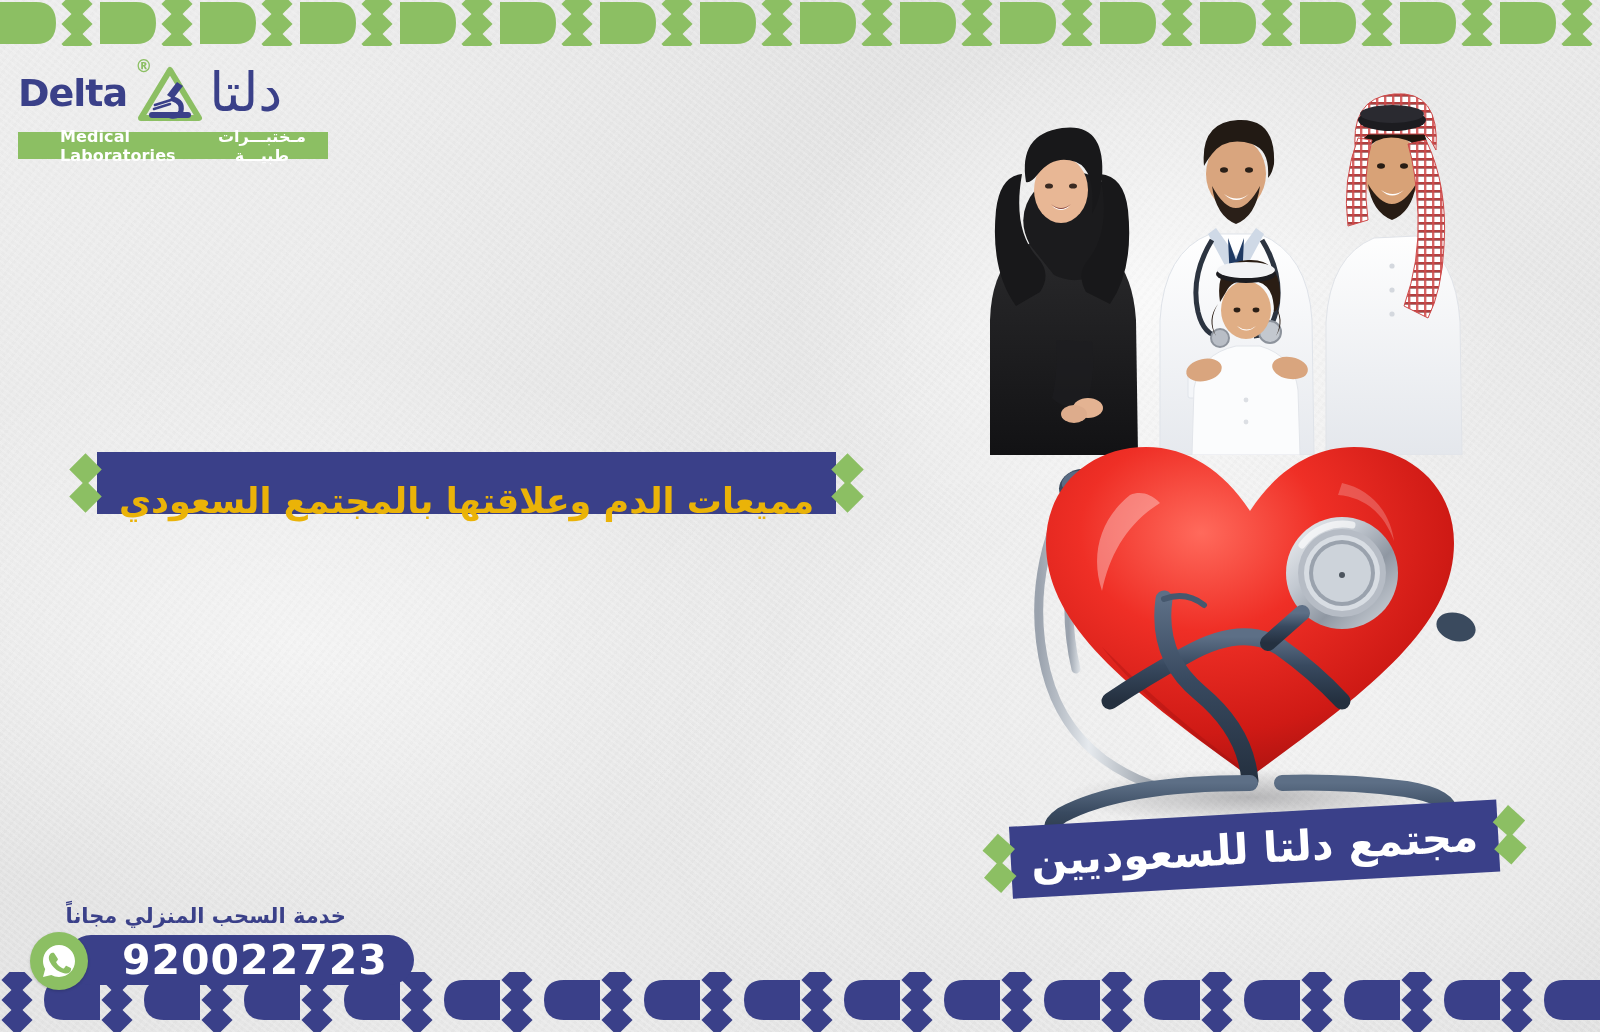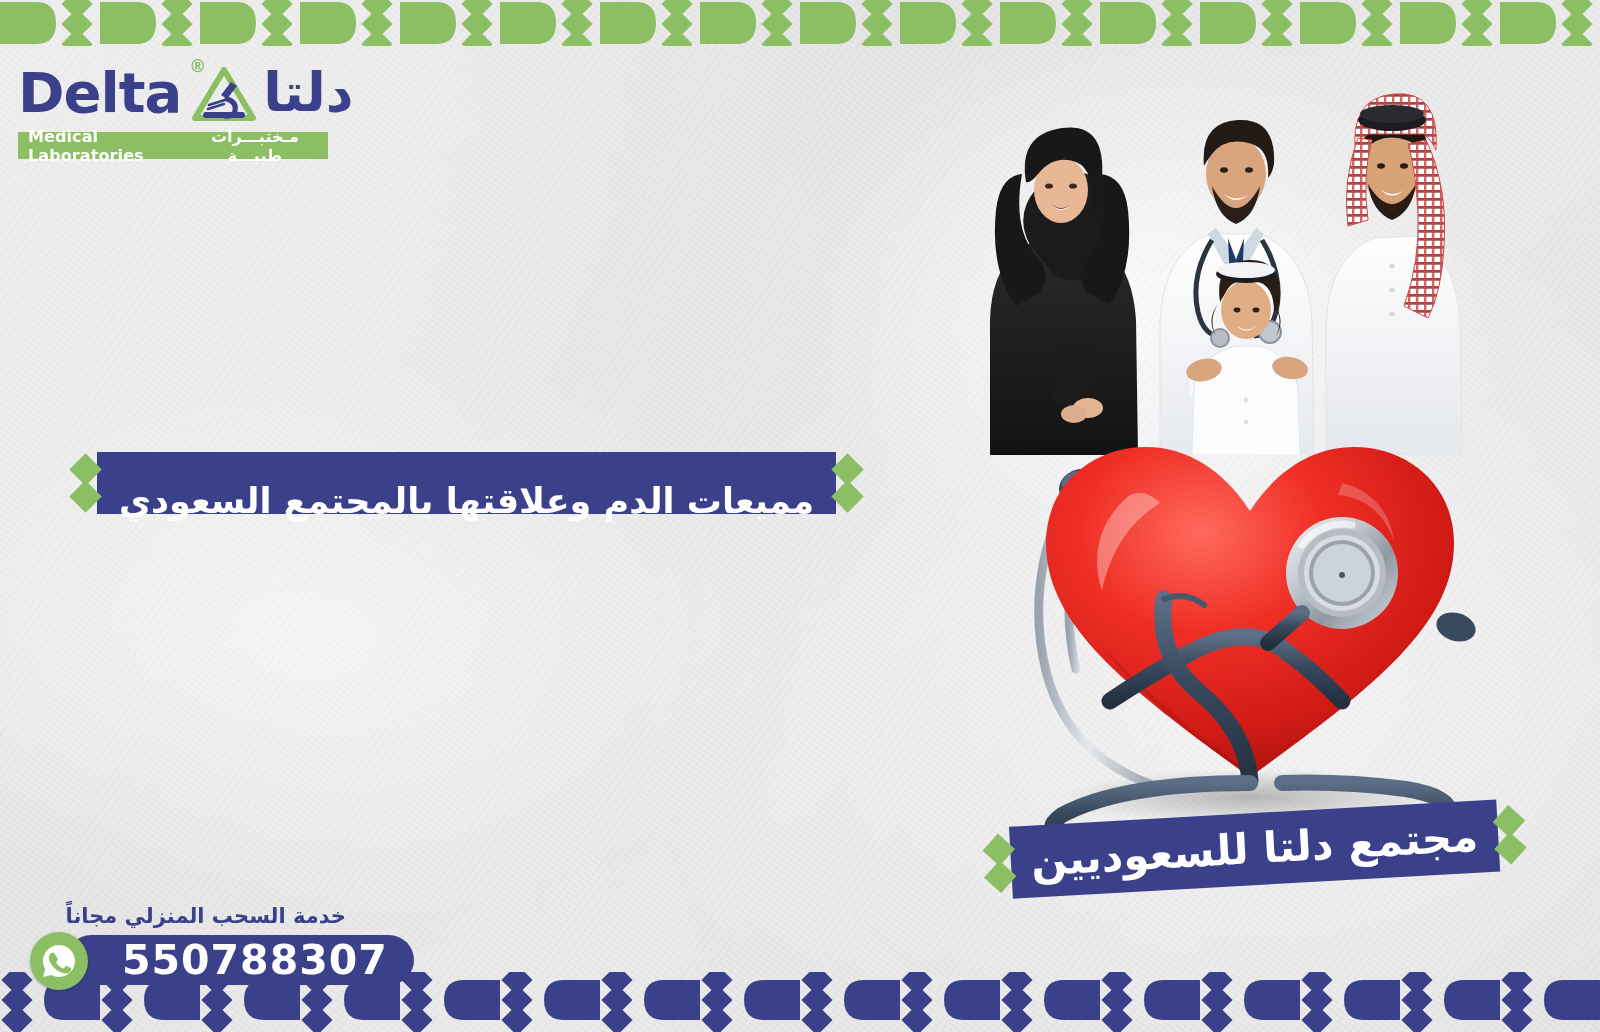--- a/index.html
+++ b/index.html
@@ -25,34 +25,34 @@
 
   
   .border-strip{position:absolute;left:0;width:1600px;height:46px;overflow:hidden;}
   .border-top{top:0;}
   .border-bottom{bottom:0;height:60px;}
 
   
   .logo{position:absolute;left:18px;top:58px;width:330px;}
   .logo-row{display:flex;align-items:center;height:70px;position:relative;}
   .logo-delta-en{font-family:"DejaVu Sans","Liberation Sans",sans-serif;font-weight:bold;
-    font-size:56px;color:#3a4089;letter-spacing:-1px;line-height:1;}
+    font-size:38px;color:#3a4089;letter-spacing:-1px;line-height:1;}
   .logo-emblem{position:relative;width:66px;height:62px;margin:0 6px 0 10px;}
-  .logo-ar{font-size:54px;color:#3a4089;font-weight:bold;direction:rtl;line-height:1;margin-right:2px;}
+  .logo-ar{font-size:54px;color:#3a4089;font-weight:normal;direction:rtl;line-height:1;margin-right:2px;}
   .logo-reg{position:absolute;left:-2px;top:-6px;font-size:17px;color:#8cbf63;font-weight:bold;}
   .logo-bar{margin-top:4px;background:#8cbf63;height:27px;display:flex;align-items:center;
     justify-content:space-between;padding:0 10px;width:310px;box-sizing:border-box;}
-  .logo-bar-en{color:#ffffff;font-weight:bold;font-size:16px;letter-spacing:.1px;}
+  .logo-bar-en{color:#ffffff;font-weight:bold;font-size:16px;letter-spacing:.1px;margin-left:32px;}
   .logo-bar-ar{color:#ffffff;font-weight:bold;font-size:16px;direction:rtl;letter-spacing:1px;text-align:center;}
 
   
   .title-wrap{position:absolute;left:74px;top:452px;display:flex;align-items:center;}
   .title-band{background:#3a4089;height:62px;display:flex;align-items:center;justify-content:center;
     padding:0 22px;min-width:660px;}
-  .title-text{color:#ffffff;font-size:35px;font-weight:bold;direction:rtl;white-space:nowrap;
+  .title-text{color:#eab308;font-size:35px;font-weight:bold;direction:rtl;white-space:nowrap;
     letter-spacing:.3px;line-height:1;margin-top:36px;}
   .diastack{display:flex;flex-direction:column;gap:4px;}
   .diastack .d{width:23px;height:23px;background:#8cbf63;transform:rotate(45deg);}
 
   
   .bottom-banner{position:absolute;left:988px;top:828px;display:flex;align-items:center;
     transform:rotate(-3.2deg);transform-origin:left center;}
   .bb-band{background:#3a4089;height:72px;display:flex;align-items:center;justify-content:center;
     padding:0 20px;min-width:420px;}
   .bb-text{color:#ffffff;font-size:42px;font-weight:bold;direction:rtl;white-space:nowrap;line-height:1;}
@@ -353,21 +353,21 @@
     <div class="diastack">
       <span class="d"></span>
       <span class="d"></span>
     </div>
   </div>
 
   <div class="contact">
     <div class="contact-caption">خدمة السحب المنزلي مجاناً</div>
     <div class="contact-row">
       <div class="phone-pill">
-        <span class="phone-num">550788307</span>
+        <span class="phone-num">920022723</span>
       </div>
       <div class="wa">
         <svg width="40" height="40" viewBox="0 0 40 40">
           <path d="M20 4 C11.2 4 4 11.2 4 20 c0 2.9 .8 5.6 2.2 8 L4 36 l8.3 -2.1 c2.3 1.3 4.9 2 7.7 2 C28.8 35.9 36 28.8 36 20 S28.8 4 20 4 Z" fill="#ffffff"></path>
           <path d="M15.4 12.6 c-.4 -.9 -.8 -.9 -1.2 -.9 h-1 c-.4 0 -1 .2 -1.5 .8 c-.5 .6 -1.9 1.9 -1.9 4.6 c0 2.7 2 5.3 2.2 5.7 c.3 .4 3.8 6.1 9.4 8.3 c4.7 1.8 5.6 1.5 6.6 1.4 c1 -.1 3.2 -1.3 3.7 -2.6 c.5 -1.3 .5 -2.4 .3 -2.6 c-.1 -.2 -.5 -.4 -1.1 -.7 l-3.2 -1.6 c-.4 -.2 -.8 -.3 -1.1 .3 l-1.5 1.9 c-.3 .4 -.6 .4 -1 .2 c-.5 -.2 -2.1 -.8 -4 -2.5 c-1.5 -1.3 -2.5 -3 -2.8 -3.5 c-.3 -.5 0 -.8 .2 -1 l.8 -.9 c.2 -.3 .3 -.5 .5 -.8 c.2 -.3 .1 -.6 0 -.9 z" fill="#8cbf63"></path>
         </svg>
       </div>
     </div>
   </div>
 

